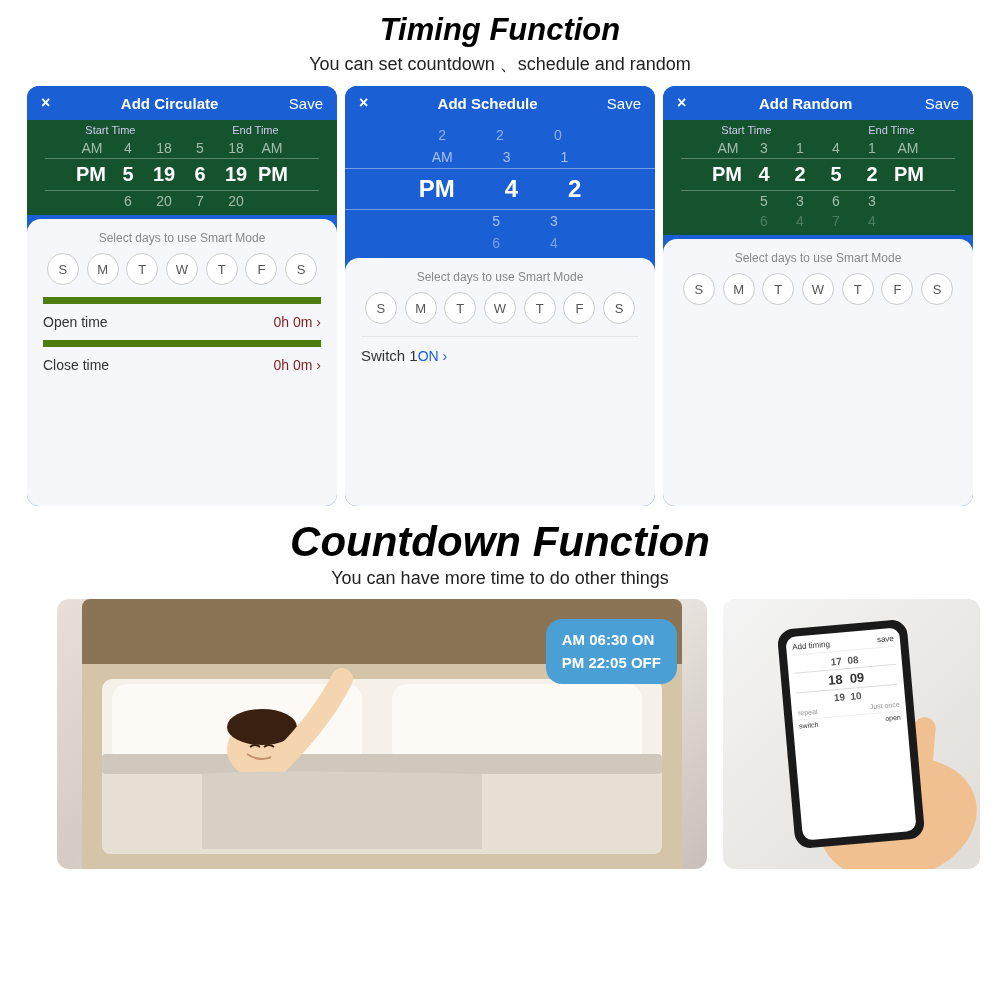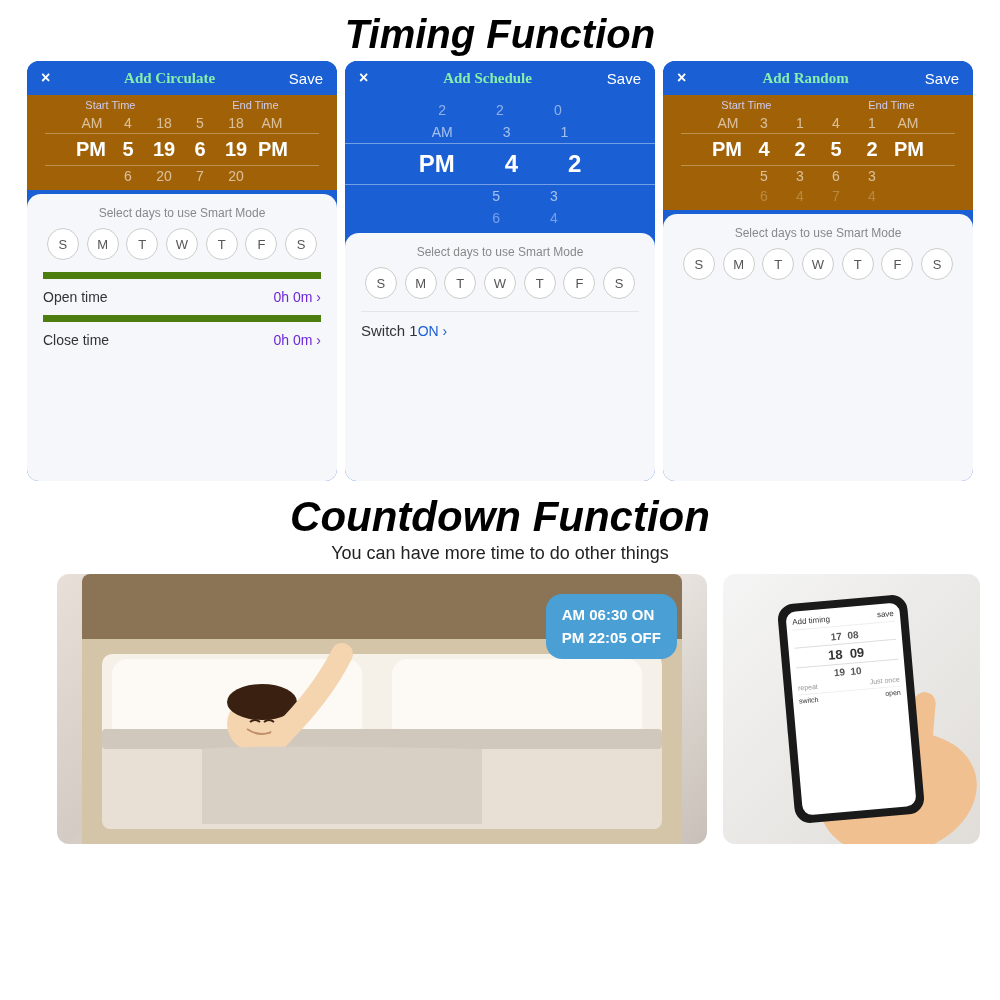--- a/index.html
+++ b/index.html
@@ -15,21 +15,21 @@
       width: 1000px;
       height: 1000px;
       display: flex;
       flex-direction: column;
       align-items: center;
       background: #fff;
     }
 
     
     .timing-title {
-      font-size: 40px;
+      font-size: 31px;
       font-weight: 900;
       font-style: italic;
       color: #000;
       margin-top: 12px;
       margin-bottom: 4px;
     }
     .timing-subtitle {
       font-size: 18px;
       color: #222;
       margin-bottom: 10px;
@@ -62,33 +62,32 @@
       justify-content: space-between;
       padding: 8px 14px;
       background: #1a5fd4;
     }
     .phone-header .x-btn {
       color: #fff;
       font-size: 16px;
       font-weight: bold;
     }
     .phone-header .title {
-      color: #86efac;
+      color: #ffffff;
       font-size: 15px;
       font-weight: 600;
-      font-family: Liberation Serif, serif;
     }
     .phone-header .save-btn {
       color: #fff;
       font-size: 15px;
     }
 
     
     .time-picker-area {
-      background: #a16207;
+      background: #14532d;
       padding: 4px 10px;
       color: #fff;
     }
 
     .time-labels-row {
       display: flex;
       justify-content: space-around;
       font-size: 11px;
       color: #cce;
       margin-bottom: 2px;
@@ -158,21 +157,21 @@
       display: flex;
       justify-content: space-between;
       align-items: center;
       padding: 10px 0;
       border-top: 7px solid #4d7c0f;
       font-size: 14px;
       color: #333;
     }
 
     .time-setting-value {
-      color: #6d28d9;
+      color: #7f1d1d;
       font-size: 14px;
       padding-left: 12px;
     }
 
     
     .phone-screen.middle {
       width: 310px;
       min-height: 420px;
       z-index: 2;
     }
@@ -326,20 +325,21 @@
       border-top: 1px solid #eee;
       margin-top: 3px;
     }
   </style>
 </head>
 <body>
 
 <div class="main-container">
 
   <div class="timing-title">Timing Function</div>
+  <div class="timing-subtitle">You can set countdown 、schedule and random</div>
 
   <div class="phones-row">
 
     <div class="phone-screen">
       <div class="phone-header">
         <span class="x-btn">×</span>
         <span class="title">Add Circulate</span>
         <span class="save-btn">Save</span>
       </div>
 

